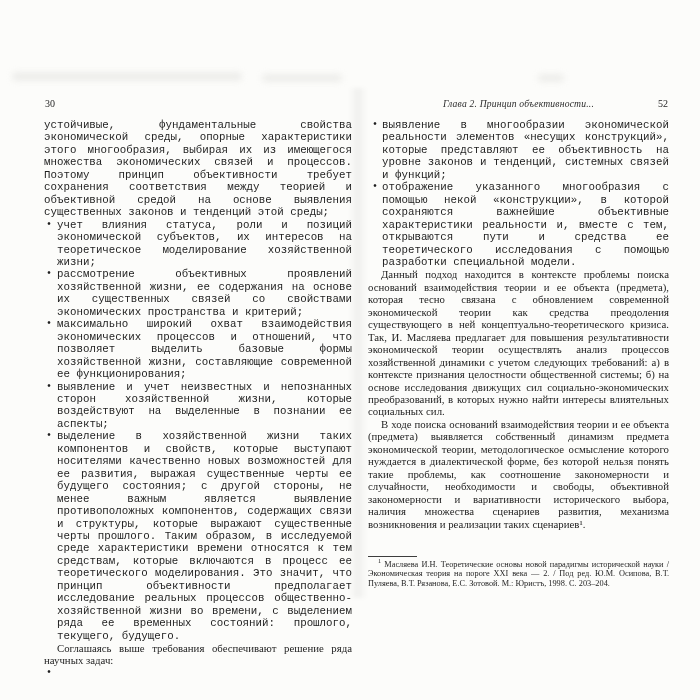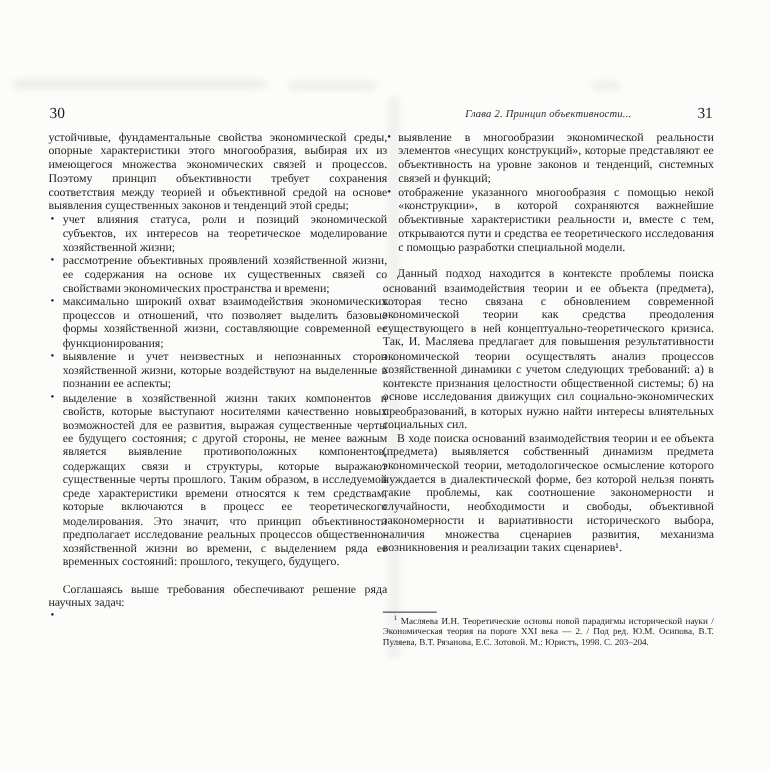--- a/index.html
+++ b/index.html
@@ -32,47 +32,47 @@
   }
 
   .page {
     position: absolute;
     top: 97px;
     font-size: 10.8px;
     line-height: 12.45px;
     text-align: justify;
   }
   .page-left  { left: 44px;  width: 308px; height: 540px; }
-  .page-right { left: 348px; width: 301px; height: 540px; }
+  .page-right { left: 368px; width: 301px; height: 540px; }
 
   .pagehead {
     position: relative;
     height: 13px;
     margin-bottom: 9px;
     font-size: 9.6px;
     line-height: 13px;
     text-align: center;
   }
   .runhead { font-style: italic; color: #2b2b2b; letter-spacing: .2px; }
-  .pgnum { position: absolute; top: 0; font-size: 14px; font-style: normal; }
+  .pgnum { position: absolute; top: 0; font-size: 10px; font-style: normal; }
   .page-left  .pgnum { left: 1px; }
   .page-right .pgnum { right: 1px; }
 
-  ul.blist { list-style: none; margin: 0; padding: 0; }
+  ul.blist { list-style: none; margin: 0; padding: 0; font-family: Liberation Mono, monospace; }
   .blist li { position: relative; padding-left: 13px; }
   .blist li .bullet {
     position: absolute; left: 2px; top: 0;
     font-size: 10px; line-height: 12.45px;
   }
   .blist li.continuation { padding-left: 0; }
   .page-right .blist li { padding-left: 14px; }
   .page-right .blist li .bullet { left: 4px; }
 
   .para { margin: 0; text-indent: 13px; }
-  .gap-before { margin-top: 12px; }
+  .gap-before { }
 
   .footnote {
     position: absolute;
     left: 0; top: 459px; width: 100%;
     font-size: 8.3px;
     line-height: 9.4px;
     text-align: justify;
   }
   .fn-rule {
     display: block;
@@ -102,21 +102,21 @@
     <li class="continuation">
       
       <span>устойчивые, фундаментальные свойства экономической среды, опорные характеристики этого многообразия, выбирая их из имеющегося множества экономических связей и процессов. Поэтому принцип объективности требует сохранения соответствия между теорией и объективной средой на основе выявления существенных законов и тенденций этой среды;</span>
     </li>
     <li>
       <span class="bullet">•</span>
       <span>учет влияния статуса, роли и позиций экономической субъектов, их интересов на теоретическое моделирование хозяйственной жизни;</span>
     </li>
     <li>
       <span class="bullet">•</span>
-      <span>рассмотрение объективных проявлений хозяйственной жизни, ее содержания на основе их существенных связей со свойствами экономических пространства и времени;</span>
+      <span>рассмотрение объективных проявлений хозяйственной жизни, ее содержания на основе их существенных связей со свойствами экономических пространства и критерий;</span>
     </li>
     <li>
       <span class="bullet">•</span>
       <span>максимально широкий охват взаимодействия экономических процессов и отношений, что позволяет выделить базовые формы хозяйственной жизни, составляющие современной ее функционирования;</span>
     </li>
     <li>
       <span class="bullet">•</span>
       <span>выявление и учет неизвестных и непознанных сторон хозяйственной жизни, которые воздействуют на выделенные в познании ее аспекты;</span>
     </li>
     <li>
@@ -130,21 +130,21 @@
   <ul class="blist">
     <li>
       <span class="bullet">•</span>
     </li>
   </ul>
 </div>
 
 <div class="page page-right">
   <div class="pagehead">
     <span class="runhead">Глава 2. Принцип объективности...</span>
-    <span class="pgnum">31</span>
+    <span class="pgnum">52</span>
   </div>
 
   <ul class="blist">
     <li>
       <span class="bullet">•</span>
       <span>выявление в многообразии экономической реальности элементов «несущих конструкций», которые представляют ее объективность на уровне законов и тенденций, системных связей и функций;</span>
     </li>
     <li>
       <span class="bullet">•</span>
       <span>отображение указанного многообразия с помощью некой «конструкции», в которой сохраняются важнейшие объективные характеристики реальности и, вместе с тем, открываются пути и средства ее теоретического исследования с помощью разработки специальной модели.</span>

